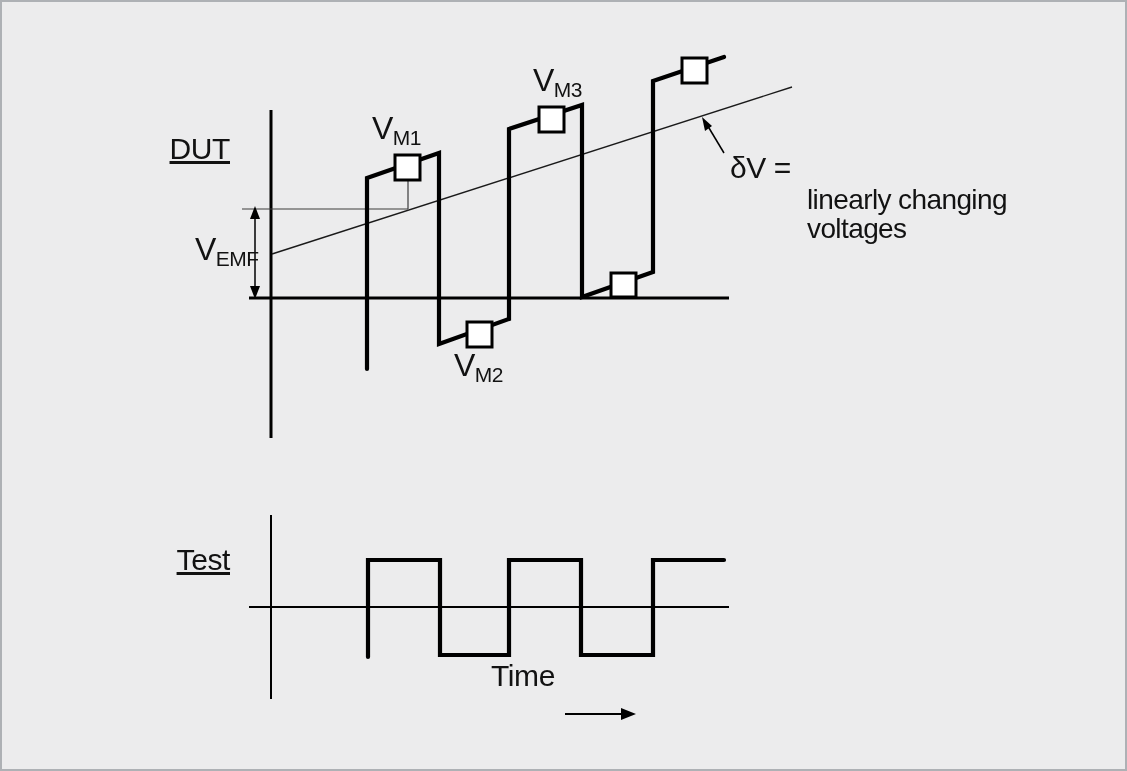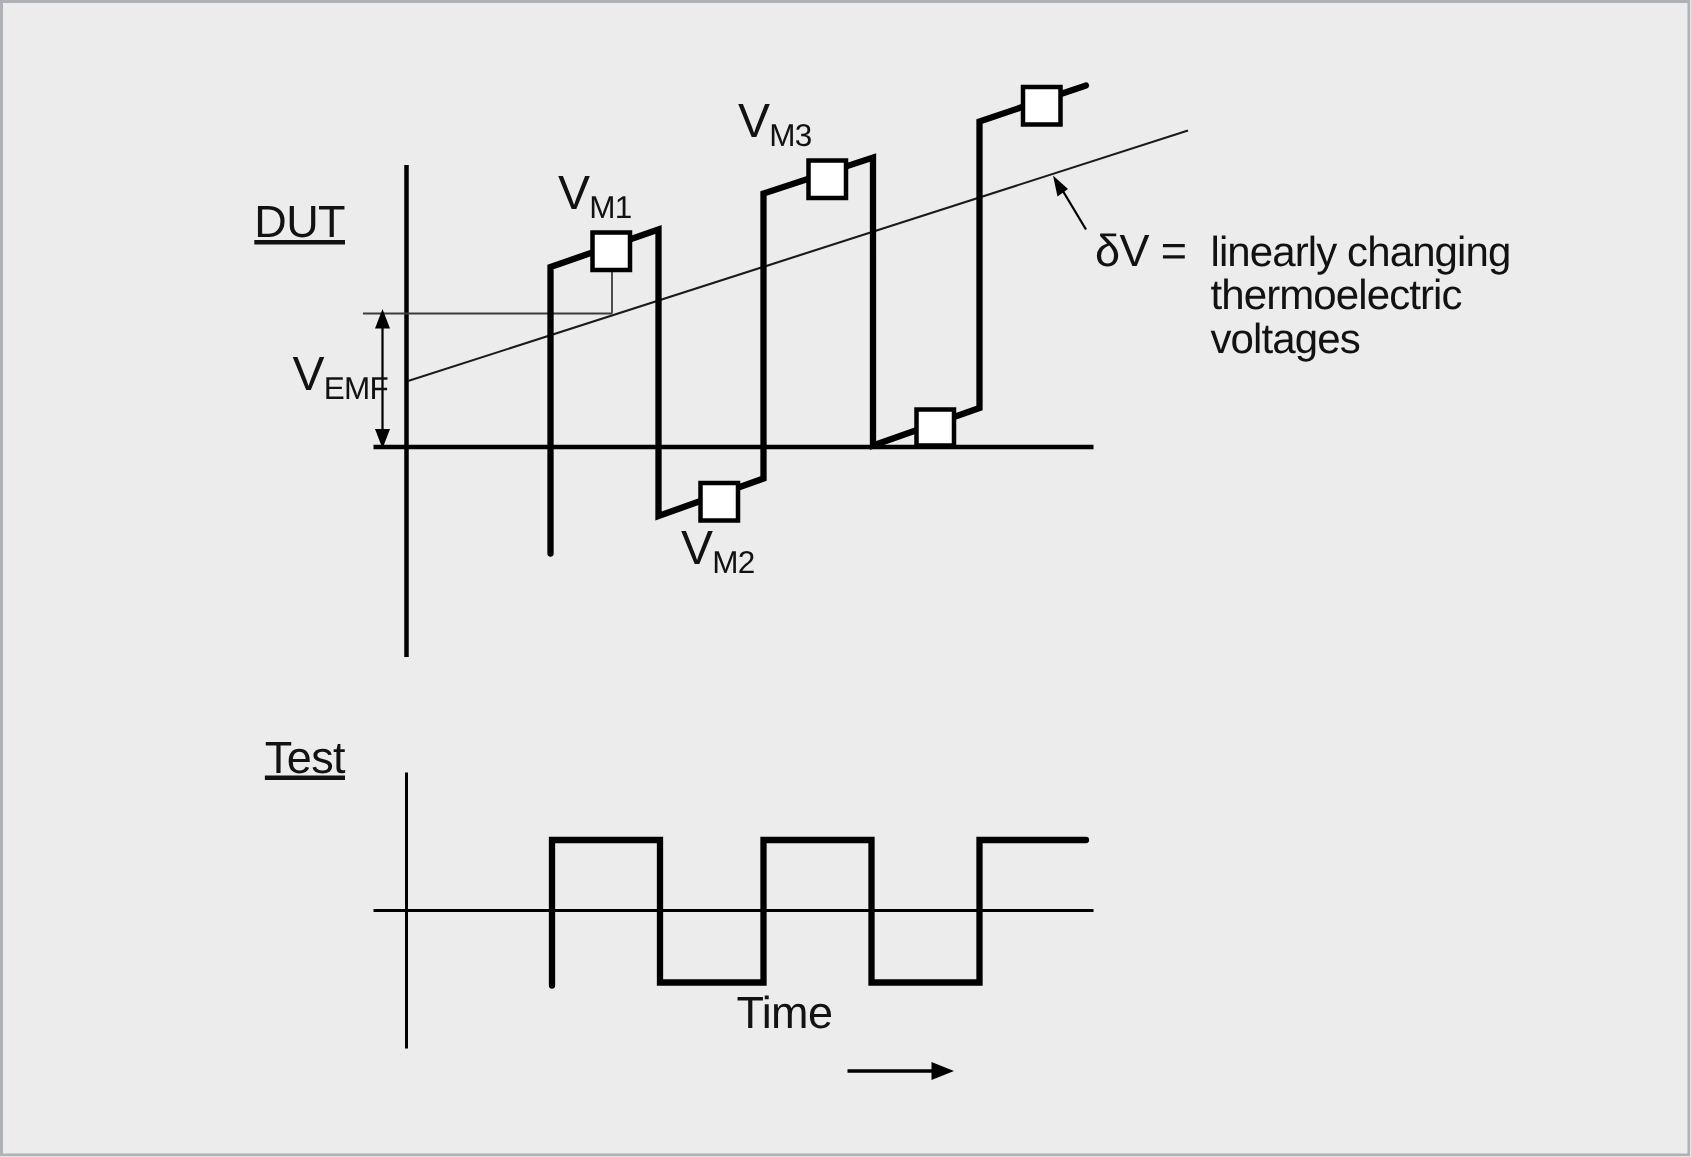--- a/index.html
+++ b/index.html
@@ -19,21 +19,21 @@
   .wave{stroke:#000;stroke-width:4.2;fill:none;stroke-linejoin:miter;stroke-linecap:round;}
   .thin{stroke:#3c3c3c;stroke-width:1.2;fill:none;}
   .drift{stroke:#1a1a1a;stroke-width:1.4;fill:none;}
   .arrow-shaft{stroke:#000;stroke-width:1.5;fill:none;}
   .arrow-head{fill:#000;stroke:none;}
   .marker{fill:#fff;stroke:#000;stroke-width:3;}
   .lbl{position:absolute;font-size:30px;line-height:31px;white-space:nowrap;letter-spacing:-0.4px;}
   .lbl.center{text-align:right;text-decoration:underline;}
   .vlabel{position:absolute;font-size:32px;line-height:32px;white-space:nowrap;letter-spacing:-0.5px;}
   .vlabel sub{font-size:21px;letter-spacing:-0.5px;vertical-align:-6px;line-height:0;}
-  .annot{position:absolute;font-size:28px;line-height:29px;letter-spacing:-0.6px;white-space:nowrap;}
+  .annot{position:absolute;font-size:28px;line-height:29px;letter-spacing:-0.6px;white-space:nowrap;margin-top:32px;}
 </style>
 </head>
 <body>
 
 <div class="stage">
 
   <svg class="diagram-svg" viewBox="0 0 1123 767" xmlns="http://www.w3.org/2000/svg">
 
     <polyline class="axis" points="269,108 269,436"></polyline>
     <polyline class="axis" points="247,296 727,296"></polyline>
@@ -75,31 +75,30 @@
   </div>
 
   <div class="vlabel" style="left:370px;top:110px;">
     <span>V</span><sub>M1</sub>
   </div>
 
   <div class="vlabel" style="left:452px;top:347px;">
     <span>V</span><sub>M2</sub>
   </div>
 
-  <div class="vlabel" style="left:490px;top:62px;">
+  <div class="vlabel" style="left:531px;top:62px;">
     <span>V</span><sub>M3</sub>
   </div>
 
   <div class="lbl" style="left:728px;top:150px;">δV =</div>
 
   <div class="annot" style="left:805px;top:151px;">
     <span style="display:block">linearly changing</span>
-    <span style="display:block">thermoelectric</span>
     <span style="display:block">voltages</span>
   </div>
 
-  <div class="lbl center" style="left:100px;top:488px;width:128px;">
+  <div class="lbl center" style="left:100px;top:542px;width:128px;">
     <span style="display:block">Test</span>
   </div>
 
   <div class="lbl" style="left:489px;top:658px;">Time</div>
 
 </div>
 
 </body></html>

